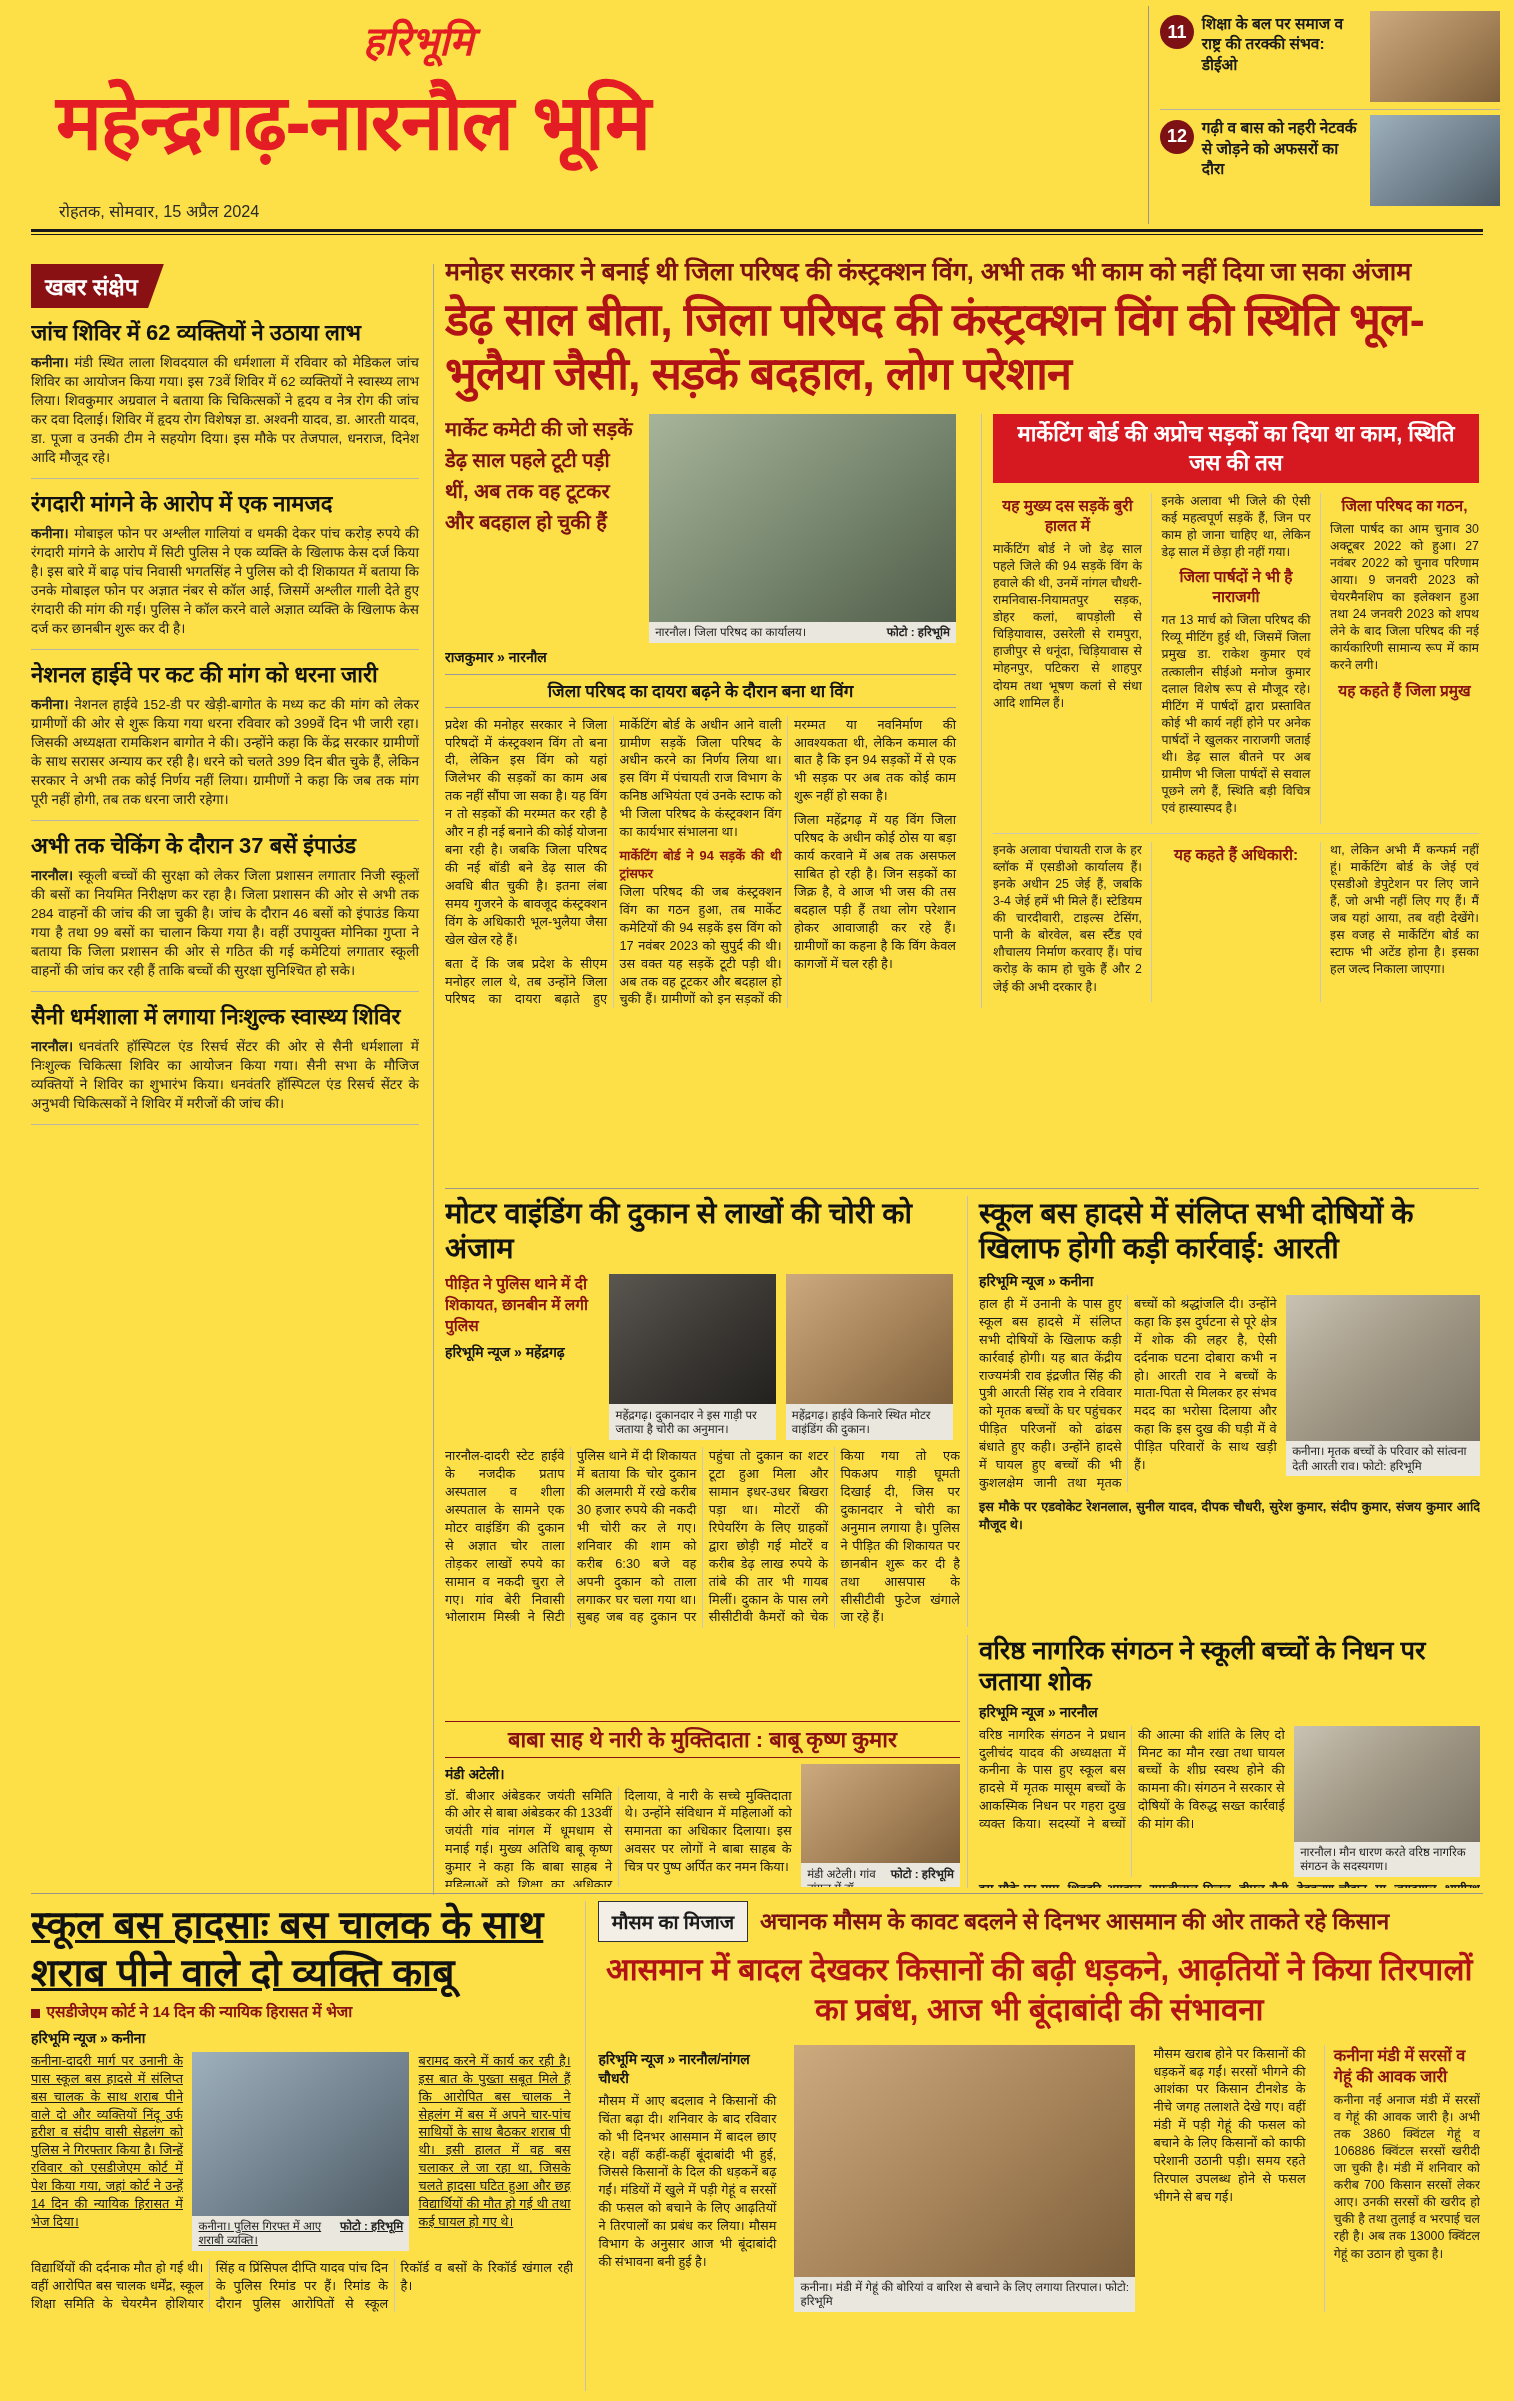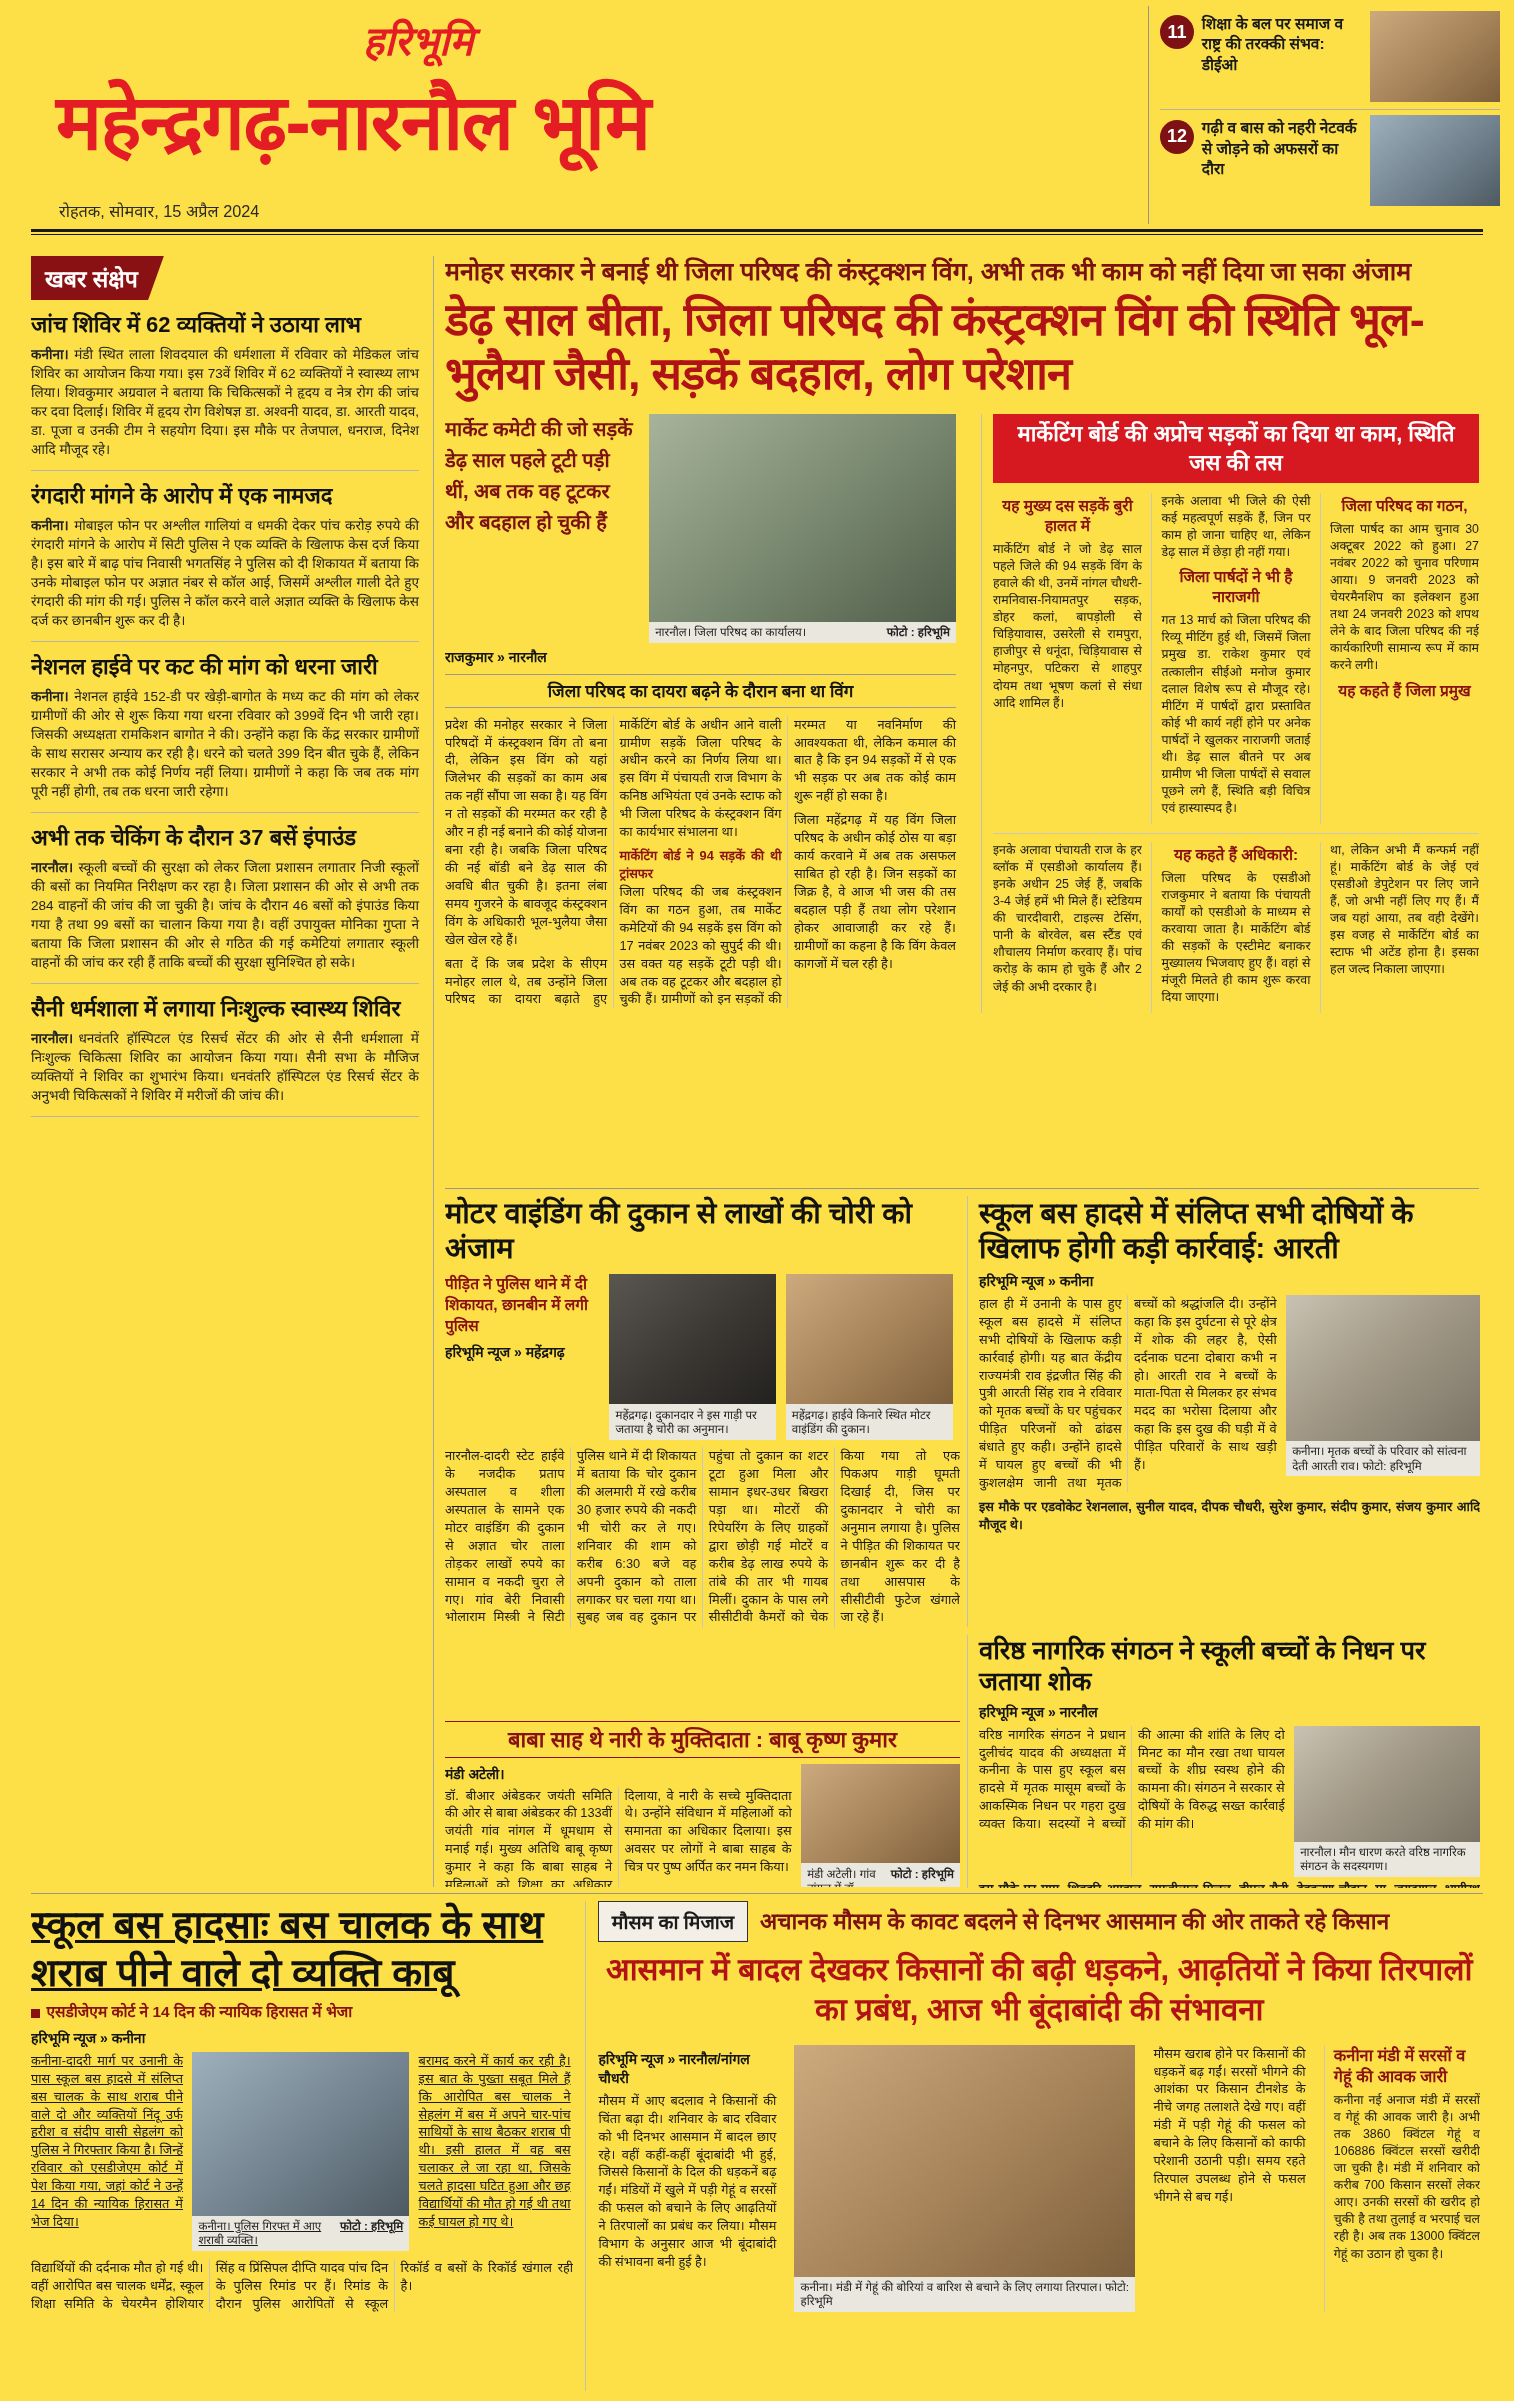--- a/index.html
+++ b/index.html
@@ -22,21 +22,21 @@
   .tb-photo { flex:0 0 130px; width:130px; height:91px; }
   
   .ph { background:linear-gradient(140deg,#c9c2b2 0%,#a39a88 45%,#7b7466 100%); }
   .ph-green { background:linear-gradient(140deg,#a7b49a 0%,#77866e 55%,#515e4b 100%); }
   .ph-dark { background:linear-gradient(140deg,#5a5650 0%,#3a3733 55%,#23211e 100%); }
   .ph-warm { background:linear-gradient(140deg,#cda97e 0%,#a58258 55%,#7d5f3c 100%); }
   .ph-blue { background:linear-gradient(140deg,#9fb0bd 0%,#72838f 55%,#4e5a63 100%); }
   .cap { display:flex; justify-content:space-between; gap:6.2px; background:#eae7de; font-size:11.6px; padding:3.1px 6.2px; color:#222; line-height:1.25; }
   .cap .credit { white-space:nowrap; font-weight:700; }
   
-  .sidebar { position:absolute; left:31px; top:256px; width:403px; height:1631px; border-right:0.8px solid #aaa599; padding-right:14px; overflow:hidden; }
+  .sidebar { position:absolute; left:31px; top:264px; width:403px; height:1631px; border-right:0.8px solid #aaa599; padding-right:14px; overflow:hidden; }
   .sb-header { display:inline-block; background:#8a1113; color:#fff; font-size:23px; font-weight:800; padding:6.2px 26px 6.2px 14px; clip-path:polygon(0 0,100% 0,88% 100%,0 100%); margin-bottom:11px; }
   .sb-item { border-bottom:0.8px solid #b9b4a8; padding-bottom:11px; margin-bottom:11px; }
   .sb-item h3 { font-size:22px; font-weight:800; line-height:1.25; margin-bottom:6.2px; color:#121212; }
   .sb-item p { font-size:13.6px; line-height:1.4; text-align:justify; color:#222; }
   .city { font-weight:800; margin-right:5.4px; }
   
   .byline { font-size:14px; font-weight:800; color:#141414; margin:4.6px 0; }
   .cols p, .cols h5 { font-size:12.8px; line-height:1.4; text-align:justify; }
   .cols { column-gap:12.4px; column-rule:0.8px solid #ccc7bb; }
   .c2 { column-count:2; } .c3 { column-count:3; } .c4 { column-count:4; }
@@ -208,21 +208,20 @@
             <p>जिला पार्षद का आम चुनाव 30 अक्टूबर 2022 को हुआ। 27 नवंबर 2022 को चुनाव परिणाम आया। 9 जनवरी 2023 को चेयरमैनशिप का इलेक्शन हुआ तथा 24 जनवरी 2023 को शपथ लेने के बाद जिला परिषद की नई कार्यकारिणी सामान्य रूप में काम करने लगी।</p>
             <h4>यह कहते हैं जिला प्रमुख</h4>
           </div>
         </div>
         <div class="lr-row lr-row2">
           <div class="lr-col">
             <p>इनके अलावा पंचायती राज के हर ब्लॉक में एसडीओ कार्यालय हैं। इनके अधीन 25 जेई हैं, जबकि 3-4 जेई हमें भी मिले हैं। स्टेडियम की चारदीवारी, टाइल्स टेसिंग, पानी के बोरवेल, बस स्टैंड एवं शौचालय निर्माण करवाए हैं। पांच करोड़ के काम हो चुके हैं और 2 जेई की अभी दरकार है।</p>
           </div>
           <div class="lr-col">
             <h4>यह कहते हैं अधिकारी:</h4>
-            <p>जिला परिषद के एसडीओ राजकुमार ने बताया कि पंचायती कार्यों को एसडीओ के माध्यम से करवाया जाता है। मार्केटिंग बोर्ड की सड़कों के एस्टीमेट बनाकर मुख्यालय भिजवाए हुए हैं। वहां से मंजूरी मिलते ही काम शुरू करवा दिया जाएगा।</p>
           </div>
           <div class="lr-col">
             <p>था, लेकिन अभी मैं कन्फर्म नहीं हूं। मार्केटिंग बोर्ड के जेई एवं एसडीओ डेपुटेशन पर लिए जाने हैं, जो अभी नहीं लिए गए हैं। मैं जब यहां आया, तब वही देखेंगे। इस वजह से मार्केटिंग बोर्ड का स्टाफ भी अटेंड होना है। इसका हल जल्द निकाला जाएगा।</p>
           </div>
         </div>
       </div>
     </div>
   </section>
 
   <div class="hrule-mid"></div>

